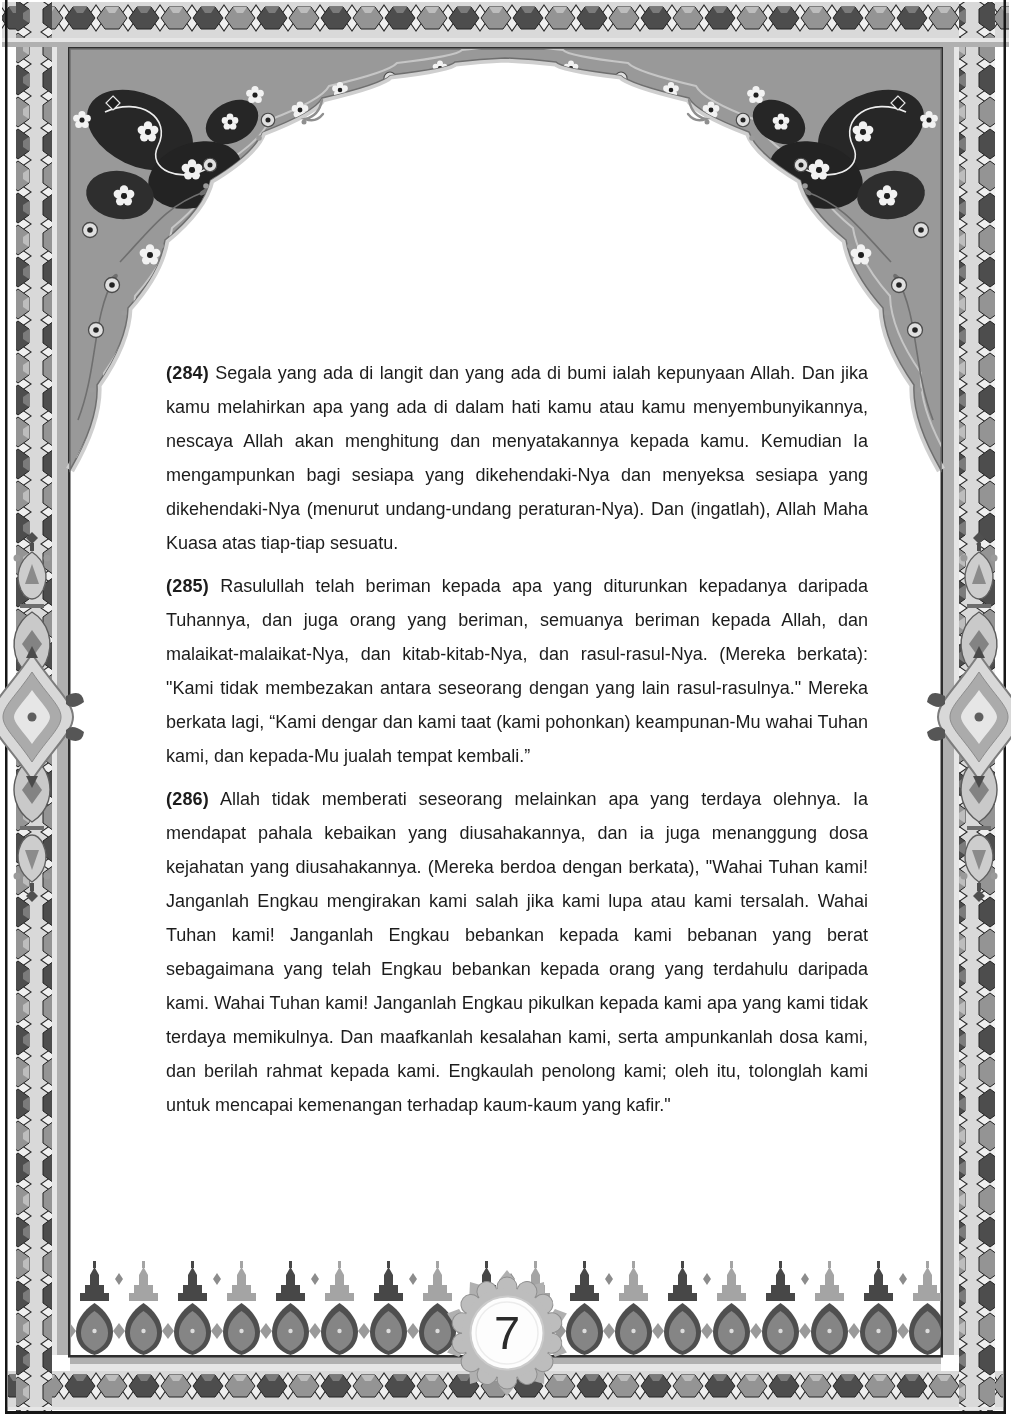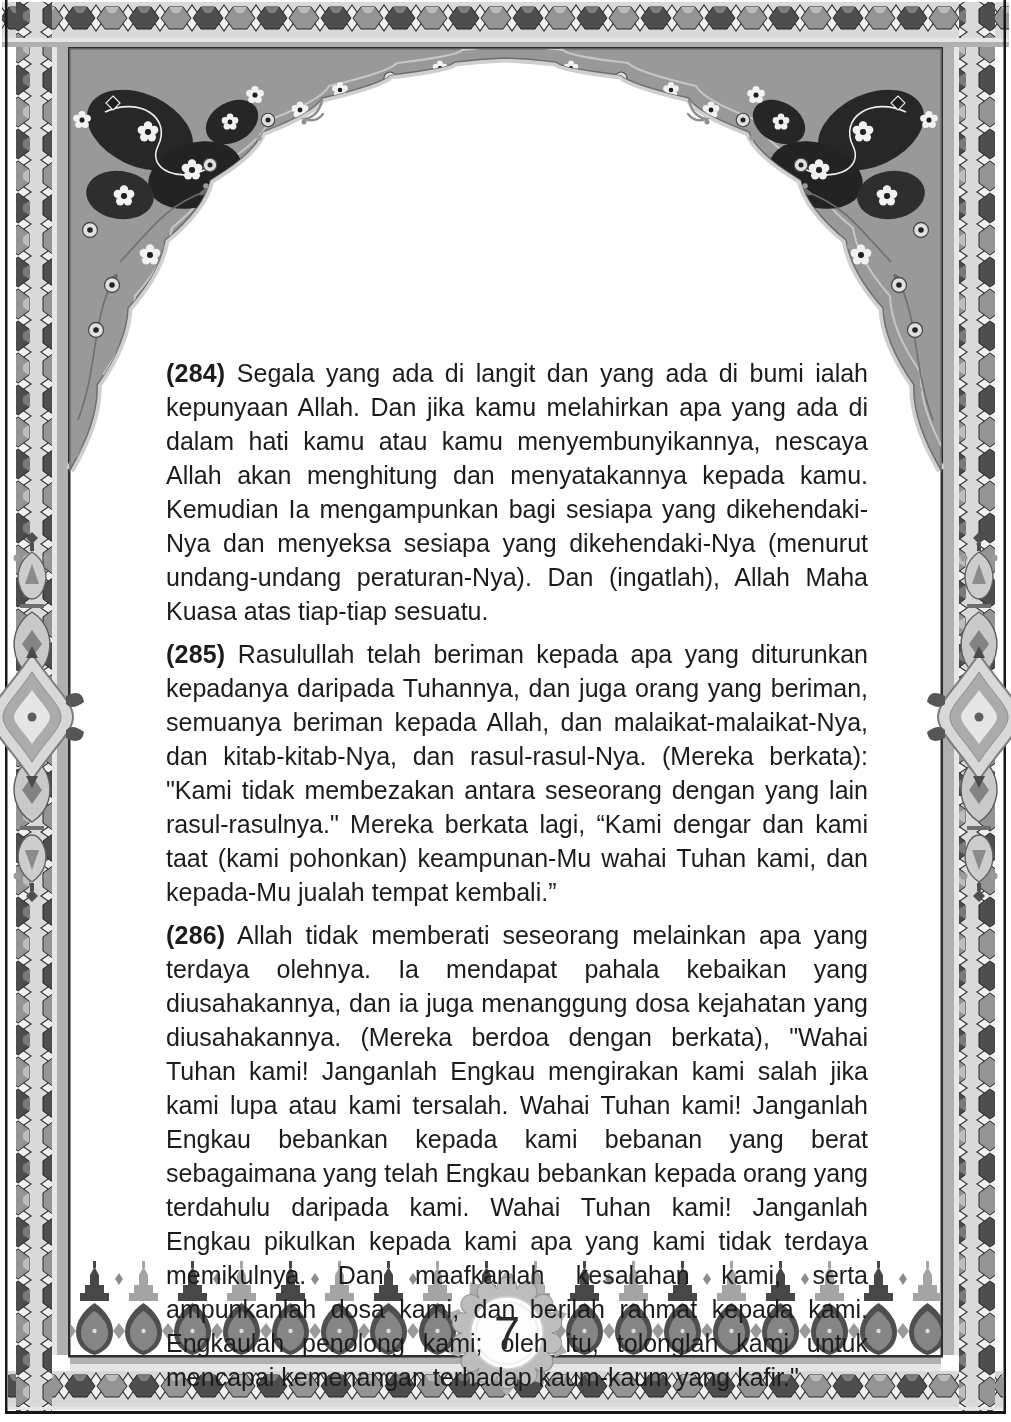--- a/index.html
+++ b/index.html
@@ -11,21 +11,21 @@
     overflow:hidden;
     font-family:"Liberation Sans", sans-serif;
   }
   .abs{position:absolute;left:0;top:0;}
   svg{display:block;}
   .text-block{
     position:absolute;
     left:166px; top:356px;
     width:702px;
     color:#1c1c1c;
-    font-size:25px;
+    font-size:18px;
     line-height:34px;
     text-align:justify;
     z-index:5;
   }
   .text-block p{margin:0 0 9px 0;}
   .text-block .vnum{font-weight:bold;letter-spacing:0.2px;}
   .page-number{
     position:absolute;
     left:467px; top:1303px;
     width:80px; height:60px;

